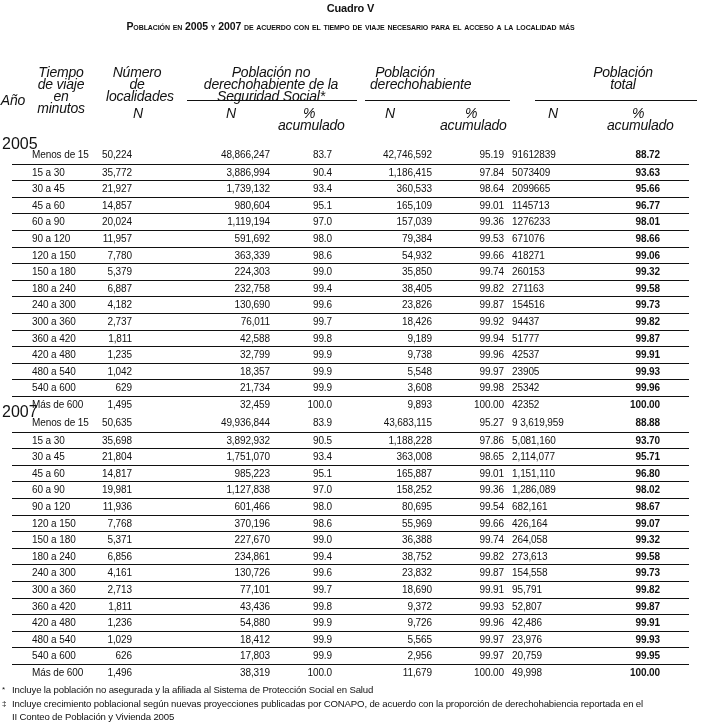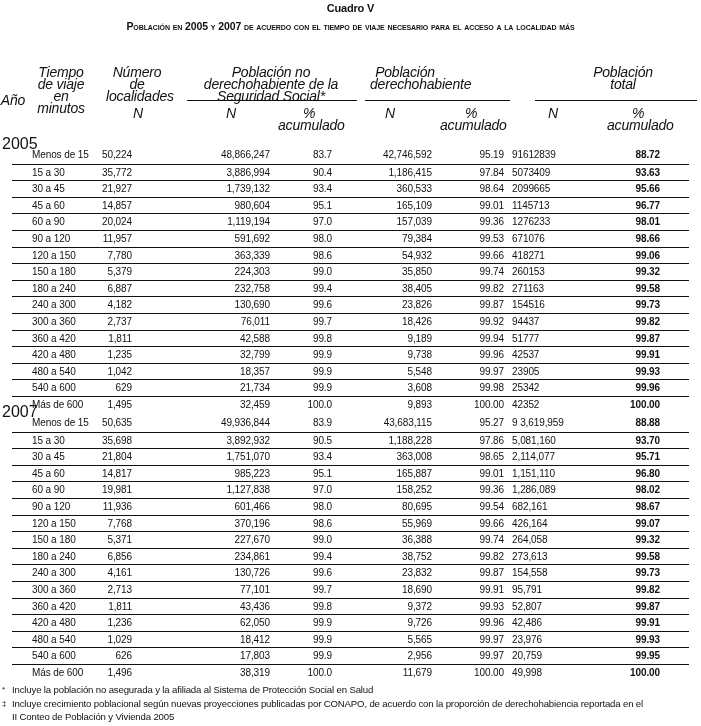--- a/index.html
+++ b/index.html
@@ -335,21 +335,21 @@
       <span class="cell c-n1">43,436</span>
       <span class="cell c-p1">99.8</span>
       <span class="cell c-n2">9,372</span>
       <span class="cell c-p2">99.93</span>
       <span class="cell c-n3">52,807</span>
       <span class="cell c-p3">99.87</span>
     </div>
     <div class="row lined" style="top: 614.2px;">
       <span class="cell c-time">420 a 480</span>
       <span class="cell c-loc">1,236</span>
-      <span class="cell c-n1">62,050</span>
+      <span class="cell c-n1">54,880</span>
       <span class="cell c-p1">99.9</span>
       <span class="cell c-n2">9,726</span>
       <span class="cell c-p2">99.96</span>
       <span class="cell c-n3">42,486</span>
       <span class="cell c-p3">99.91</span>
     </div>
     <div class="row lined" style="top: 630.8px;">
       <span class="cell c-time">480 a 540</span>
       <span class="cell c-loc">1,029</span>
       <span class="cell c-n1">18,412</span>

